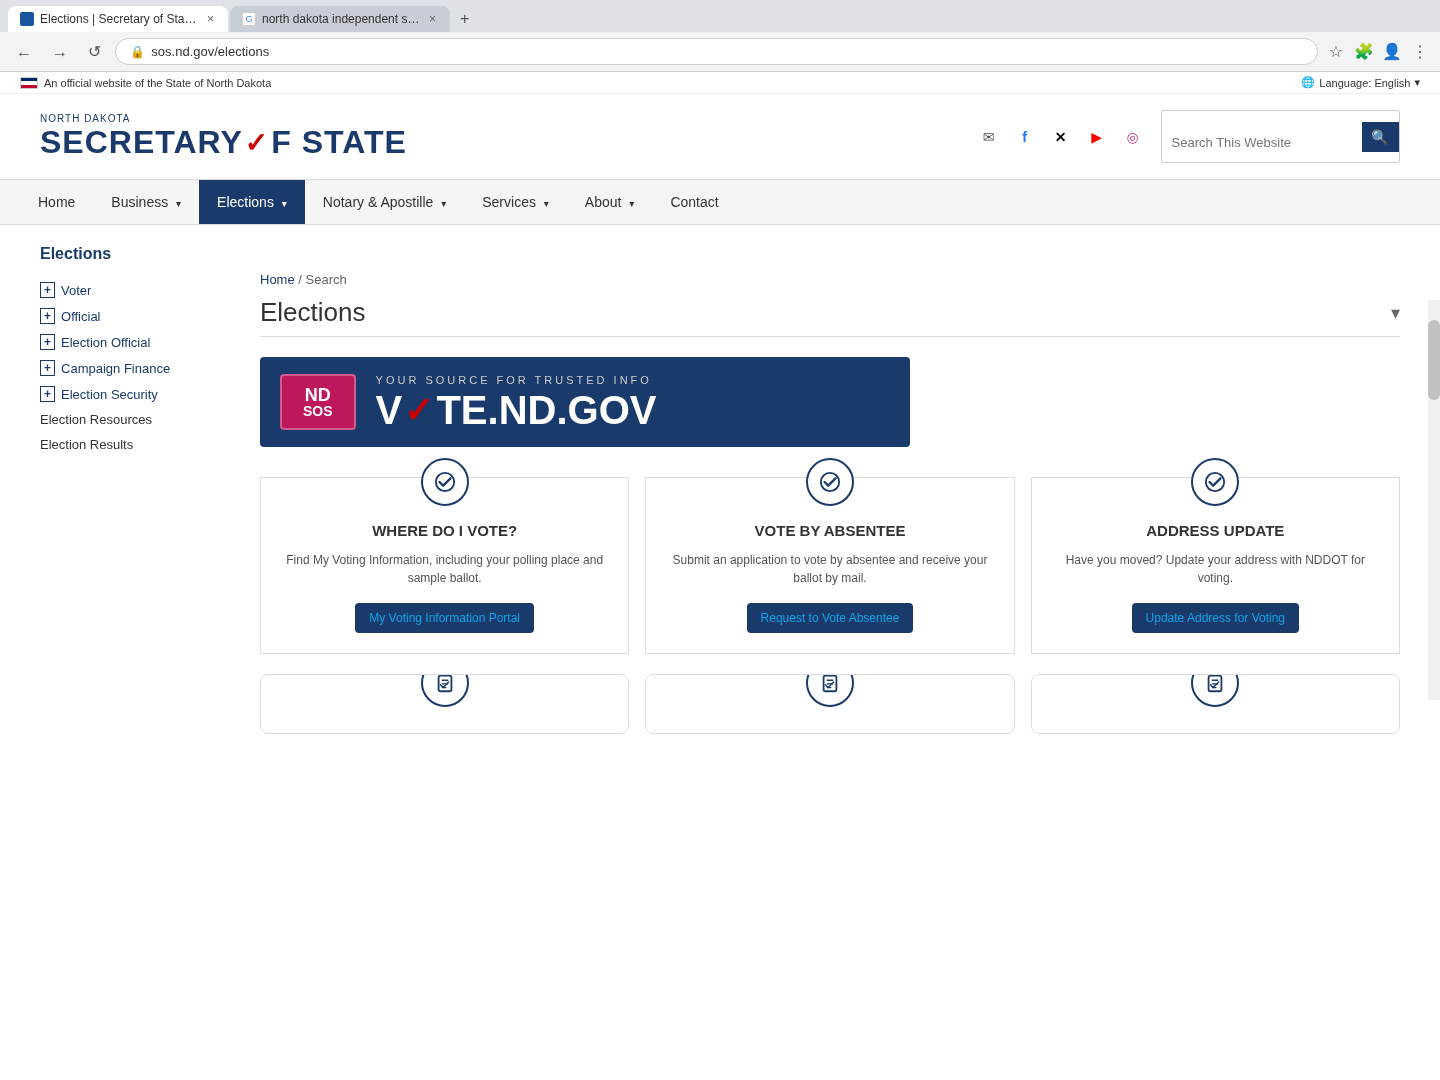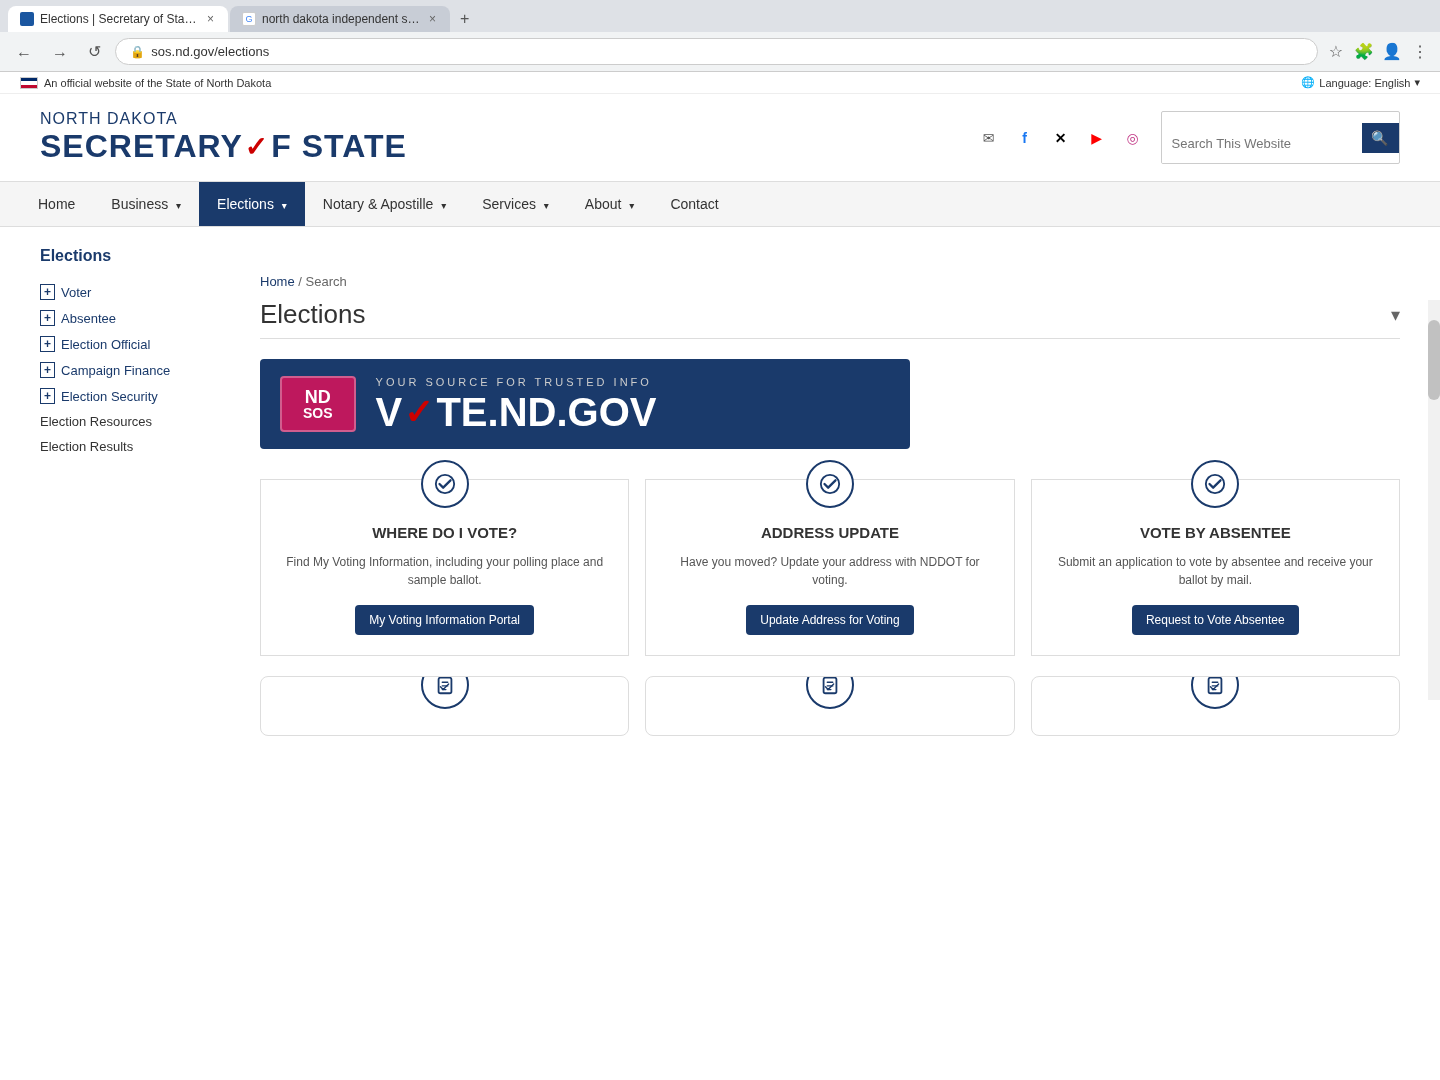--- a/index.html
+++ b/index.html
@@ -30,21 +30,21 @@
 
     
     .top-bar { background: #fff; padding: 4px 20px; display: flex; justify-content: space-between; align-items: center; border-bottom: 1px solid #eee; }
     .official-badge { display: flex; align-items: center; gap: 6px; font-size: 11px; color: #333; }
     .flag-icon { width: 18px; height: 12px; background: linear-gradient(#002868 33%, #fff 33%, #fff 66%, #BF0A30 66%); border: 1px solid #ccc; }
     .language-select { font-size: 11px; color: #333; cursor: pointer; display: flex; align-items: center; gap: 4px; }
 
     
     .header { padding: 16px 40px; display: flex; align-items: center; justify-content: space-between; }
     .logo-area { }
-    .logo-sub { font-size: 16px; color: #1a3a6b; font-weight: normal; letter-spacing: 1px; text-transform: uppercase; }
+    .logo-sub { font-size: 10px; color: #1a3a6b; font-weight: normal; letter-spacing: 1px; text-transform: uppercase; }
     .logo-main { font-size: 32px; font-weight: 900; color: #1a3a6b; letter-spacing: 1px; text-transform: uppercase; display: flex; align-items: center; gap: 2px; }
     .header-right { display: flex; align-items: center; gap: 14px; }
     .social-icons { display: flex; gap: 8px; }
     .social-icon { width: 28px; height: 28px; border-radius: 4px; display: flex; align-items: center; justify-content: center; font-size: 14px; cursor: pointer; }
     .social-email { color: #555; }
     .social-fb { color: #1877f2; }
     .social-x { color: #000; }
     .social-yt { color: #ff0000; }
     .social-ig { color: #c13584; }
     .search-bar { display: flex; align-items: center; border: 1px solid #ccc; border-radius: 2px; overflow: hidden; }
@@ -87,21 +87,21 @@
     .banner-text { color: #fff; }
     .banner-text-sub { font-size: 11px; letter-spacing: 3px; color: #ccc; margin-bottom: 4px; }
     .banner-text-main { font-size: 40px; font-weight: 900; color: #fff; line-height: 1; display: flex; align-items: center; gap: 2px; }
 
     
     .cards-row { display: flex; gap: 16px; margin: 30px 0 20px; }
     .card { flex: 1; border: 1px solid #ddd; border-radius: 0; padding: 20px 16px; text-align: center; position: relative; }
     .card-icon { width: 48px; height: 48px; border: 2px solid #1a3a6b; border-radius: 50%; display: flex; align-items: center; justify-content: center; margin: -40px auto 16px; background: #fff; color: #1a3a6b; font-size: 20px; }
     .card-title { font-size: 15px; font-weight: bold; color: #333; margin-bottom: 12px; text-transform: uppercase; }
     .card-desc { font-size: 12px; color: #555; line-height: 1.5; margin-bottom: 16px; }
-    .card-btn { background: #1a3a6b; color: #ffffff; border: none; padding: 8px 14px; font-size: 12px; border-radius: 4px; cursor: pointer; white-space: nowrap; text-align: center; }
+    .card-btn { background: #1a3a6b; color: #0ea5e9; border: none; padding: 8px 14px; font-size: 12px; border-radius: 4px; cursor: pointer; white-space: nowrap; text-align: center; }
 
     
     .cards-row-2 { display: flex; gap: 16px; margin-top: 10px; }
     .card-partial { flex: 1; border: 1px solid #ddd; border-radius: 8px; padding: 16px; text-align: center; height: 60px; overflow: hidden; }
     .card-partial-icon { width: 48px; height: 48px; border: 2px solid #1a3a6b; border-radius: 50%; display: flex; align-items: center; justify-content: center; margin: -32px auto 0; background: #fff; color: #1a3a6b; font-size: 20px; }
 
     
     .scrollbar { position: fixed; right: 0; top: 300px; width: 12px; height: 400px; background: #f1f1f1; }
     .scrollbar-thumb { width: 12px; height: 80px; background: #c1c1c1; border-radius: 6px; margin-top: 20px; }
   </style>
@@ -210,21 +210,21 @@
       <ul>
         <li>
           <a href="#">
             <span class="sidebar-expand">+</span>
             <span>Voter</span>
           </a>
         </li>
         <li>
           <a href="#">
             <span class="sidebar-expand">+</span>
-            <span>Absentee</span>
+            <span>Official</span>
           </a>
         </li>
         <li>
           <a href="#">
             <span class="sidebar-expand">+</span>
             <span>Election Official</span>
           </a>
         </li>
         <li>
           <a href="#">
@@ -293,35 +293,35 @@
           <button class="card-btn">My Voting Information Portal</button>
         </div>
 
         <div class="card">
           <div class="card-icon">
             <svg width="22" height="22" viewBox="0 0 24 24" fill="none" xmlns="http://www.w3.org/2000/svg">
               <circle cx="12" cy="12" r="10" stroke="#1a3a6b" stroke-width="2"></circle>
               <polyline points="6,12 10,16 18,8" stroke="#1a3a6b" stroke-width="2.5" fill="none" stroke-linecap="round" stroke-linejoin="round"></polyline>
             </svg>
           </div>
+          <div class="card-title">VOTE BY ABSENTEE</div>
+          <div class="card-desc">Submit an application to vote by absentee and receive your ballot by mail.</div>
+          <button class="card-btn">Request to Vote Absentee</button>
+        </div>
+
+        <div class="card">
+          <div class="card-icon">
+            <svg width="22" height="22" viewBox="0 0 24 24" fill="none" xmlns="http://www.w3.org/2000/svg">
+              <circle cx="12" cy="12" r="10" stroke="#1a3a6b" stroke-width="2"></circle>
+              <polyline points="6,12 10,16 18,8" stroke="#1a3a6b" stroke-width="2.5" fill="none" stroke-linecap="round" stroke-linejoin="round"></polyline>
+            </svg>
+          </div>
           <div class="card-title">ADDRESS UPDATE</div>
           <div class="card-desc">Have you moved? Update your address with NDDOT for voting.</div>
           <button class="card-btn">Update Address for Voting</button>
-        </div>
-
-        <div class="card">
-          <div class="card-icon">
-            <svg width="22" height="22" viewBox="0 0 24 24" fill="none" xmlns="http://www.w3.org/2000/svg">
-              <circle cx="12" cy="12" r="10" stroke="#1a3a6b" stroke-width="2"></circle>
-              <polyline points="6,12 10,16 18,8" stroke="#1a3a6b" stroke-width="2.5" fill="none" stroke-linecap="round" stroke-linejoin="round"></polyline>
-            </svg>
-          </div>
-          <div class="card-title">VOTE BY ABSENTEE</div>
-          <div class="card-desc">Submit an application to vote by absentee and receive your ballot by mail.</div>
-          <button class="card-btn">Request to Vote Absentee</button>
         </div>
 
       </div>
 
       <div class="cards-row-2">
         <div class="card-partial">
           <div class="card-partial-icon">
             <svg width="22" height="22" viewBox="0 0 24 24" fill="none" xmlns="http://www.w3.org/2000/svg">
               <rect x="5" y="4" width="14" height="17" rx="2" stroke="#1a3a6b" stroke-width="2"></rect>
               <path d="M9 9h6M9 13h6M9 17h4" stroke="#1a3a6b" stroke-width="1.5" stroke-linecap="round"></path>

